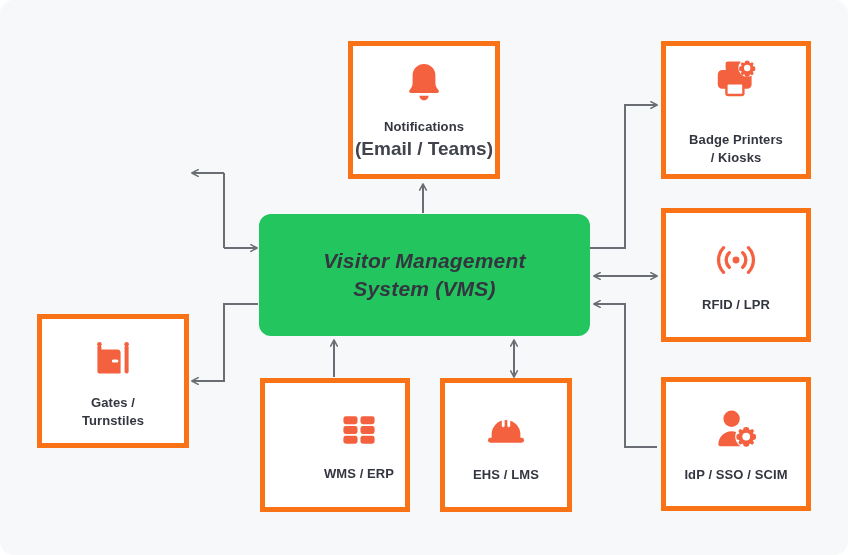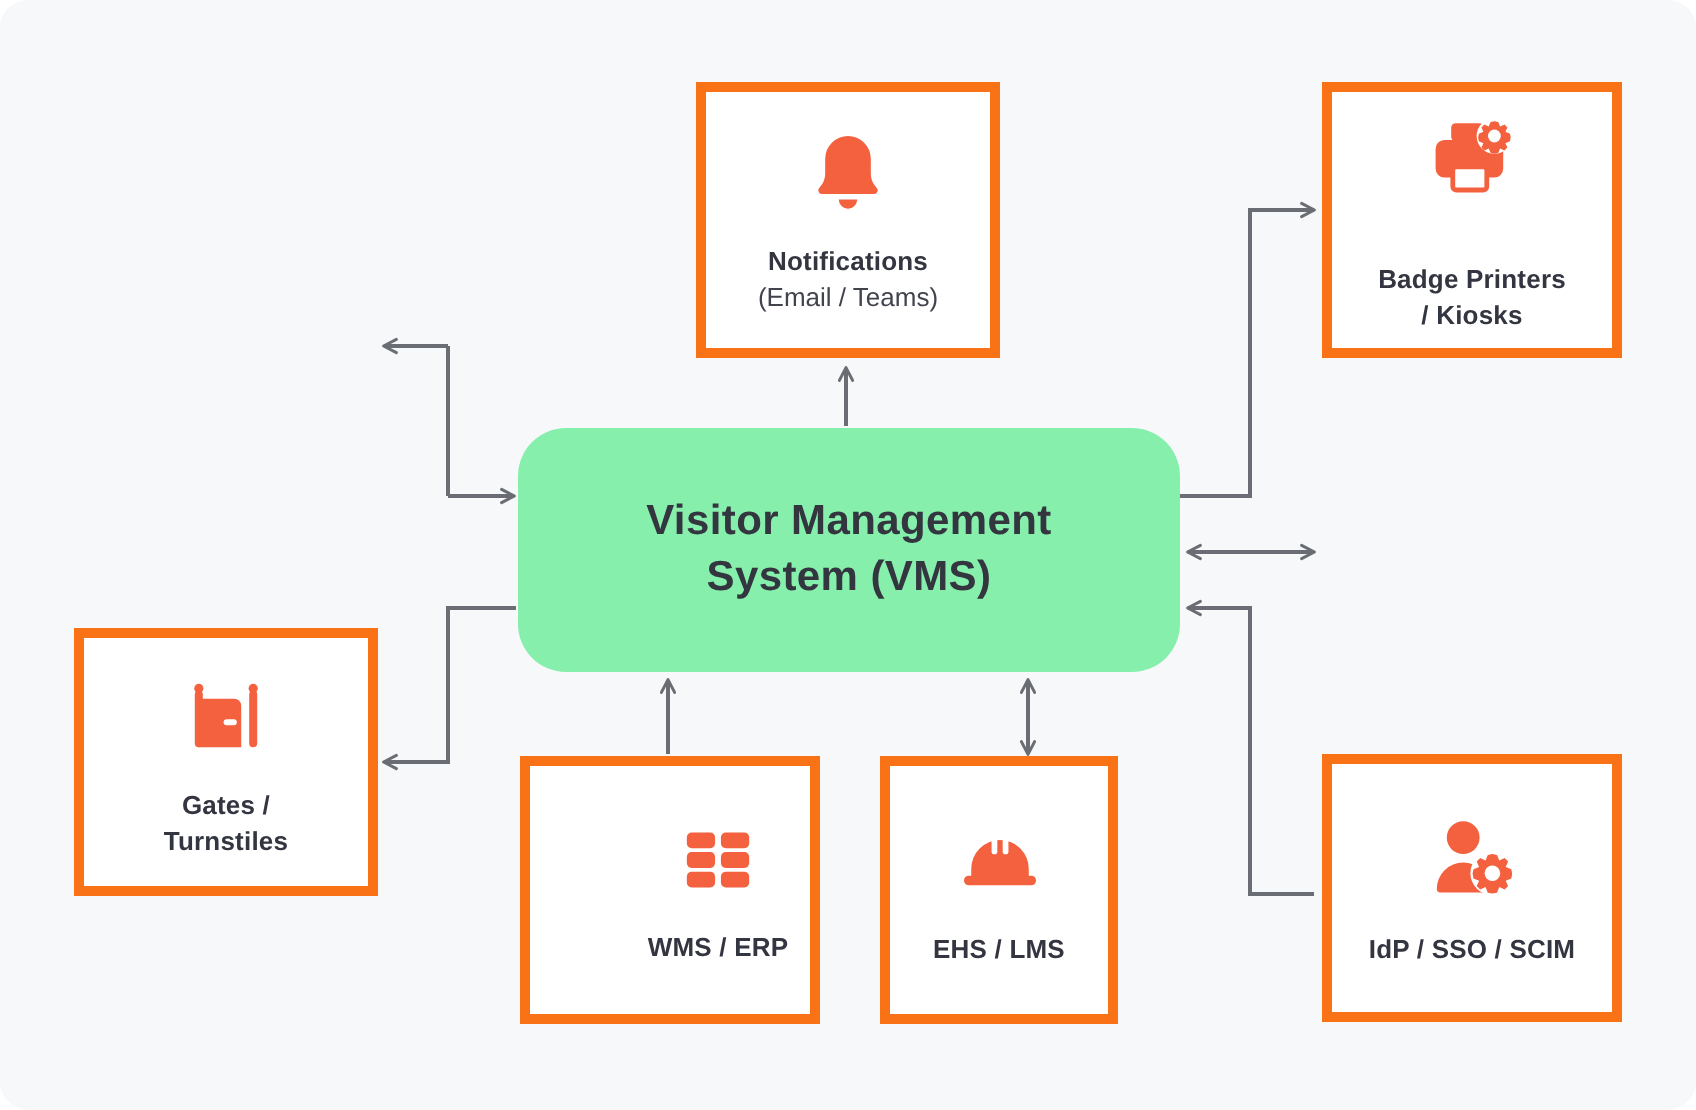--- a/index.html
+++ b/index.html
@@ -36,37 +36,38 @@
   .node .label {
     font-size: 13px;
     font-weight: bold;
     color: #333640;
     line-height: 1.32;
     letter-spacing: .1px;
     white-space: pre-line;
     margin-top: 13px;
   }
   .node .sublabel {
-    font-size: 13px;
-    font-weight: normal;
+    font-size: 19px;
+    font-weight: bold;
     color: #41444d;
     line-height: 1.32;
     margin-top: 1px;
   }
 
   
   .hub {
     position: absolute;
     box-sizing: border-box;
-    background: #86efac;
-    border-radius: 24px;
+    background: #22c55e;
+    border-radius: 12px;
     display: flex;
     align-items: center;
     justify-content: center;
     text-align: center;
+    font-style: italic;
   }
   .hub .hub-label {
     font-size: 21px;
     font-weight: bold;
     color: #33363f;
     line-height: 1.35;
     white-space: pre-line;
     letter-spacing: .2px;
   }
 
@@ -163,20 +164,34 @@
                  -.35 1.9 -2.3 .95 1.0 2.2 -1.45 1.45 -2.2 -1.0 -.95 2.3 -1.9 .35
                  -1.9 -.35 -.95 -2.3 -2.2 1.0 -1.45 -1.45 1.0 -2.2 -2.3 -.95
                  -.35 -1.9 .35 -1.9 2.3 -.95 -1.0 -2.2 1.45 -1.45 2.2 1.0 .95 -2.3 Z" fill="#f4613e"></path>
         <circle cx="35.2" cy="14.0" r="3.2" fill="#ffffff"></circle>
       </svg>
     </span>
     <div class="label">Badge Printers
 / Kiosks</div>
   </div>
 
+  <div class="node" style="left:661px; top:208px; width:150px; height:134px;">
+    <span class="icon">
+      <svg width="46" height="46" viewBox="0 0 48 48" xmlns="http://www.w3.org/2000/svg">
+        <circle cx="24" cy="24" r="3.6" fill="#f4613e"></circle>
+        <g fill="none" stroke="#f4613e" stroke-width="3.4" stroke-linecap="round">
+          <path d="M17.0 16.4 a10.6 10.6 0 0 0 0 15.2"></path>
+          <path d="M31.0 16.4 a10.6 10.6 0 0 1 0 15.2"></path>
+          <path d="M11.0 11.2 a18.4 18.4 0 0 0 0 25.6"></path>
+          <path d="M37.0 11.2 a18.4 18.4 0 0 1 0 25.6"></path>
+        </g>
+      </svg>
+    </span>
+    <div class="label">RFID / LPR</div>
+  </div>
 
   <div class="node" style="left:661px; top:377px; width:150px; height:134px;">
     <span class="icon">
       <svg width="48" height="48" viewBox="0 0 48 48" xmlns="http://www.w3.org/2000/svg">
         <circle cx="19.6" cy="13.8" r="8.2" fill="#f4613e"></circle>
         <path d="M6.4 39.4 a13.2 13.2 0 0 1 26.4 0 a1.8 1.8 0 0 1 -1.8 1.8
                  h-22.8 a1.8 1.8 0 0 1 -1.8 -1.8 Z" fill="#f4613e"></path>
         <circle cx="34.2" cy="31.6" r="11.0" fill="#ffffff"></circle>
         <path d="M34.2 22.0 l2.3 .45 1.15 2.8 2.65 -1.2 1.75 1.75 -1.2 2.65 2.8 1.15
                  .45 2.3 -.45 2.3 -2.8 1.15 1.2 2.65 -1.75 1.75 -2.65 -1.2
@@ -198,21 +213,21 @@
           <rect x="7.0" y="19.7" width="15.4" height="8.6" rx="2.6"></rect>
           <rect x="25.6" y="19.7" width="15.4" height="8.6" rx="2.6"></rect>
           <rect x="7.0" y="30.4" width="15.4" height="8.6" rx="2.6"></rect>
           <rect x="25.6" y="30.4" width="15.4" height="8.6" rx="2.6"></rect>
         </g>
       </svg>
     </span>
     <div class="label">WMS / ERP</div>
   </div>
 
-  <div class="node" style="left:440px; top:378px; width:119px; height:134px;">
+  <div class="node" style="left:440px; top:378px; width:132px; height:134px;">
     <span class="icon">
       <svg width="46" height="46" viewBox="0 0 48 48" xmlns="http://www.w3.org/2000/svg">
         <path d="M9.0 32.6 v-4.0 a15.0 15.0 0 0 1 30.0 0 v4.0 Z" fill="#f4613e"></path>
         <rect x="19.6" y="10.4" width="3.0" height="10.6" rx="1.5" fill="#ffffff"></rect>
         <rect x="25.4" y="10.4" width="3.0" height="10.6" rx="1.5" fill="#ffffff"></rect>
         <rect x="5.2" y="32.2" width="37.6" height="5.0" rx="2.5" fill="#f4613e"></rect>
       </svg>
     </span>
     <div class="label">EHS / LMS</div>
   </div>

